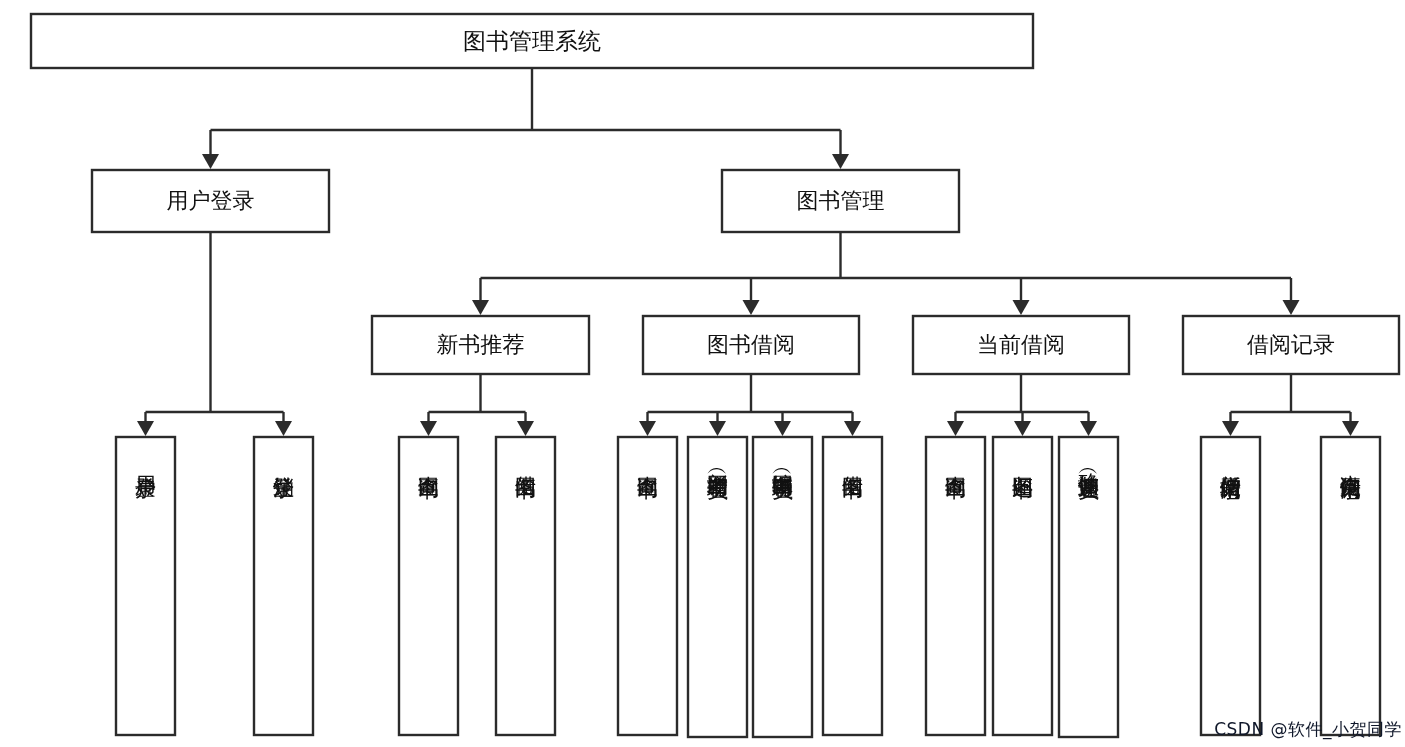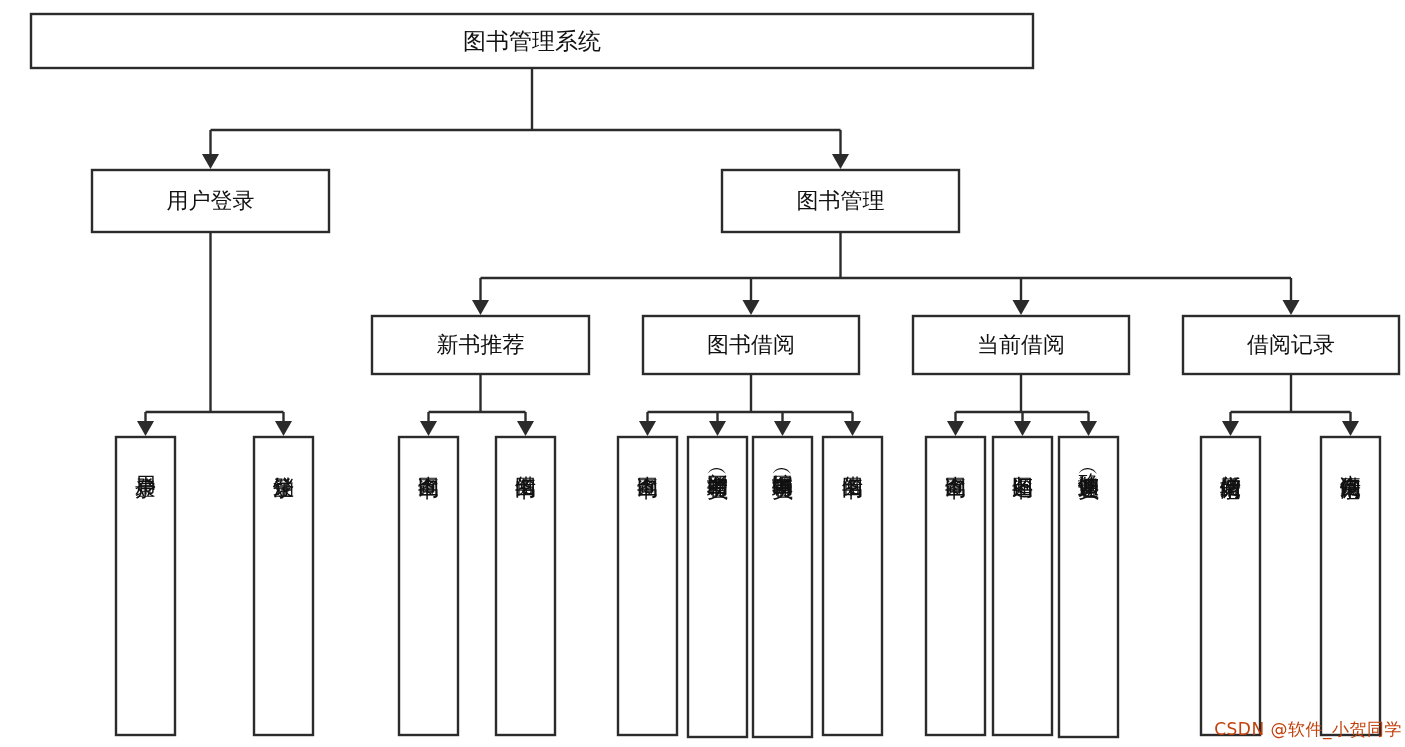--- a/index.html
+++ b/index.html
@@ -59,21 +59,21 @@
   .arrowhead {
     fill: #2b2b2b;
     stroke: none;
   }
   .watermark {
     position: absolute;
     right: 14px;
     bottom: 6px;
     font-family: "DejaVu Sans", "Liberation Sans", sans-serif;
     font-size: 17px;
-    color: #c2410c;
+    color: #0f172a;
     letter-spacing: 0.5px;
     white-space: nowrap;
     pointer-events: none;
   }
 </style>
 </head>
 <body>
 
 <div id="diagram-root">
   <svg class="diagram" viewBox="0 0 1405 747" xmlns="http://www.w3.org/2000/svg">

